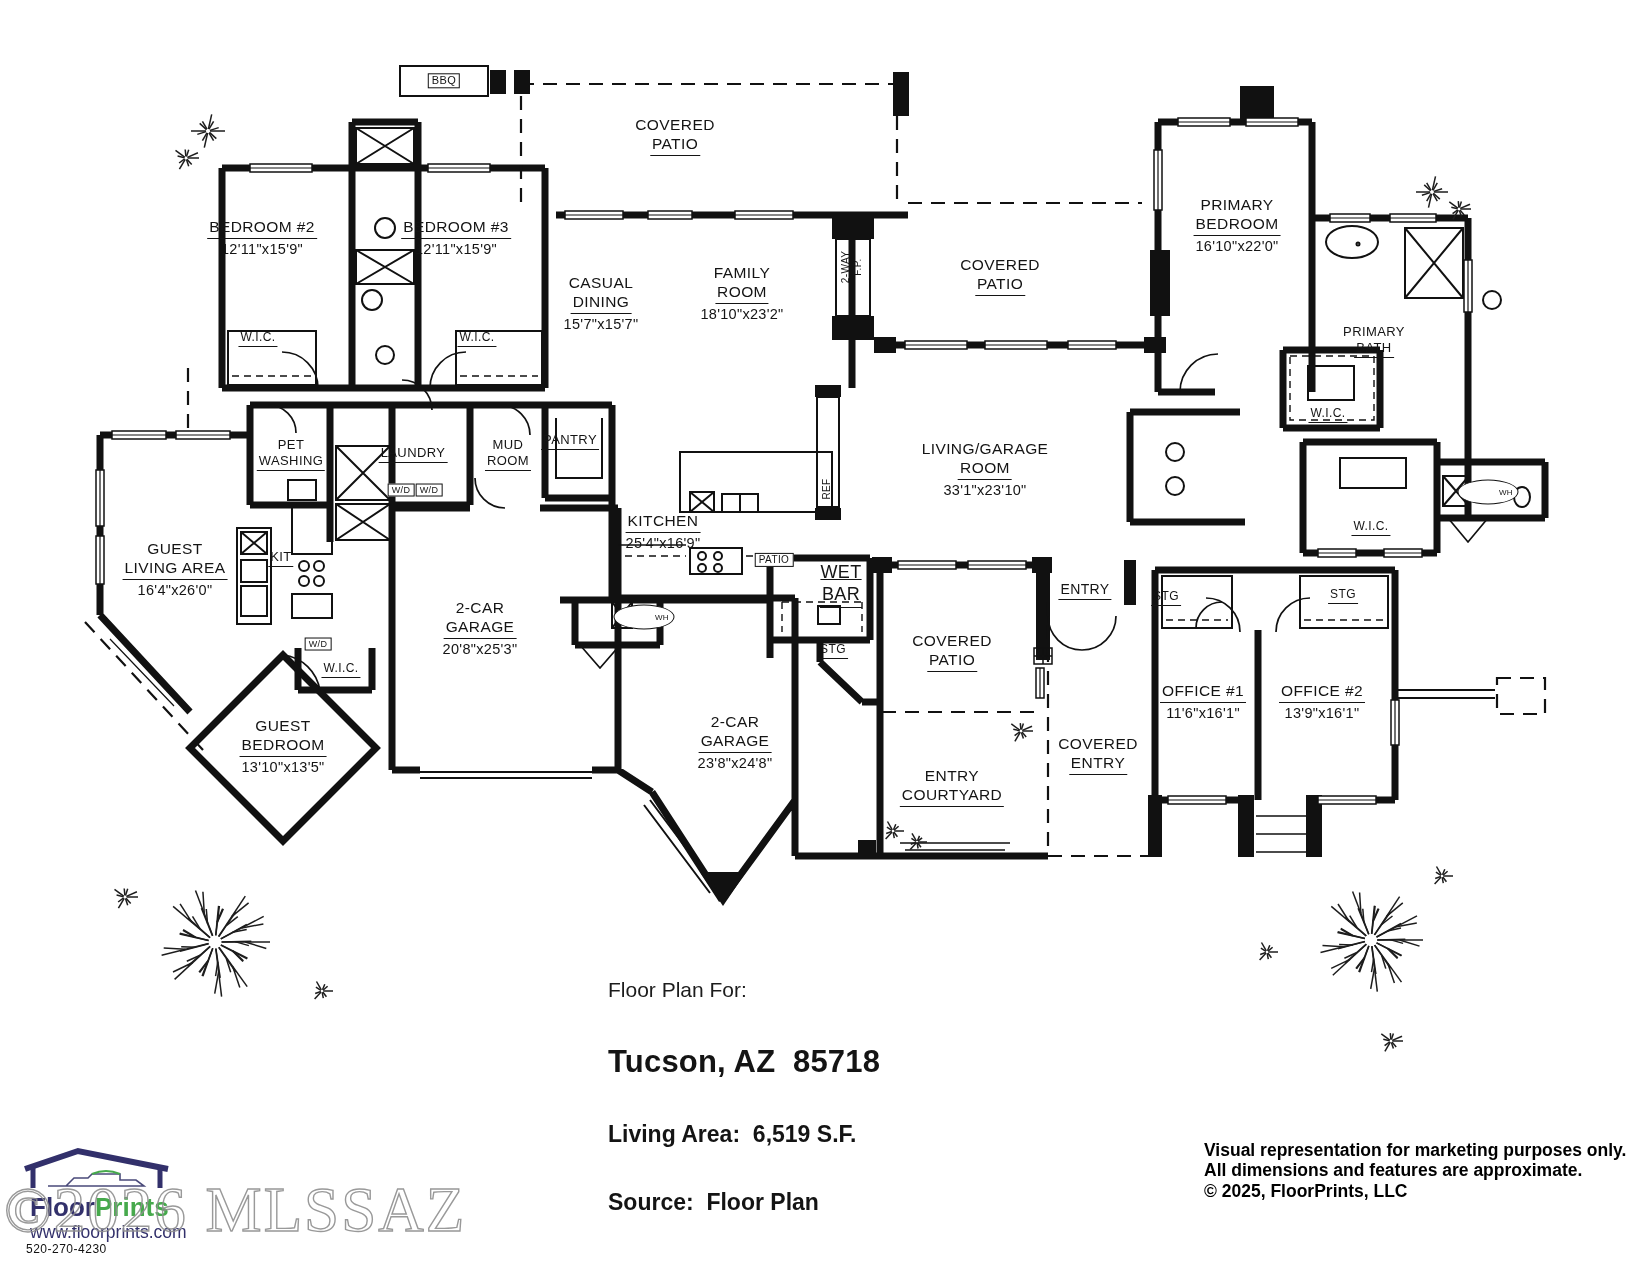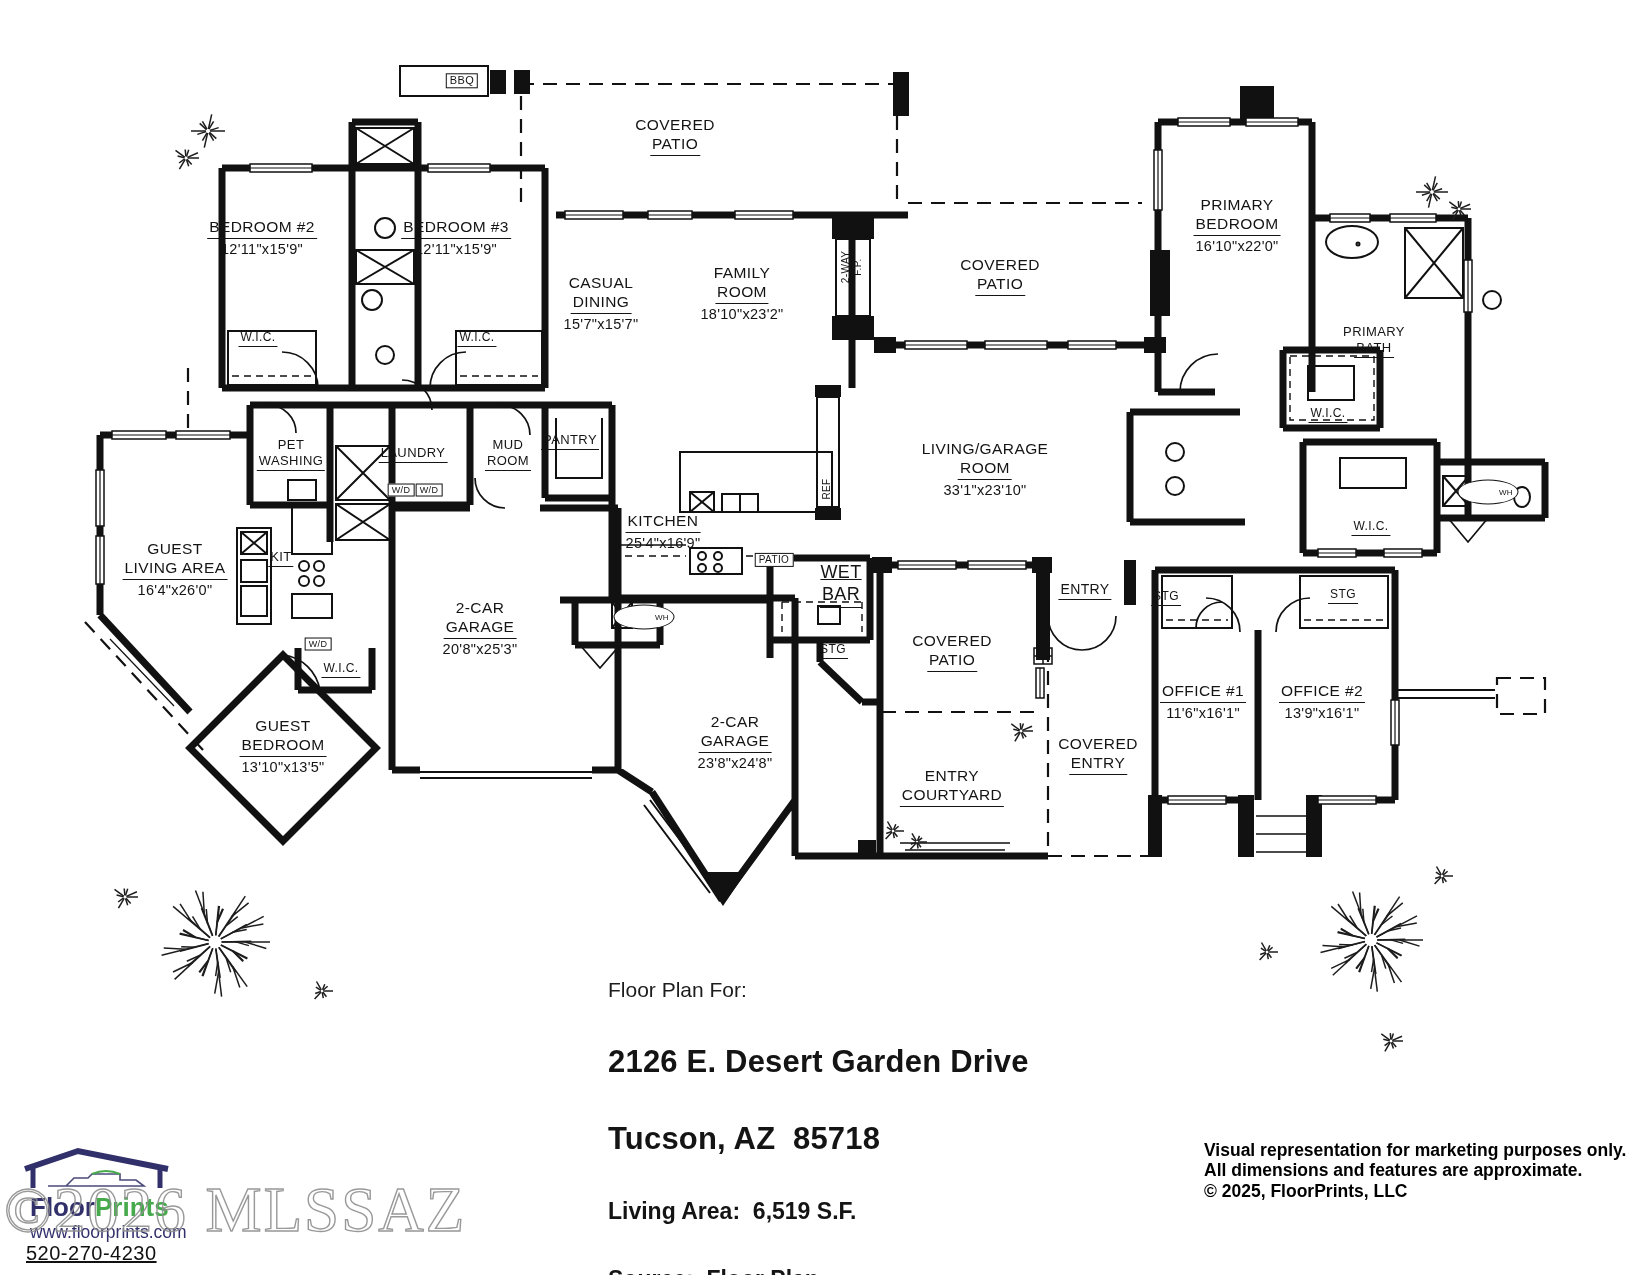--- a/index.html
+++ b/index.html
@@ -25,21 +25,21 @@
       display:flex;align-items:center;justify-content:center;background:#fff;transform:translate(-50%,-50%);padding-left:36px;}
   .plan-label.rot{transform:translate(-50%,-50%) rotate(-90deg);}
   
   #address-block{position:absolute;left:608px;top:942px;white-space:pre-wrap;}
   #address-block .h{font-size:21px;color:#1c1c1c;margin-bottom:6px;}
   #address-block .a1,#address-block .a2{font-size:31px;font-weight:bold;letter-spacing:.2px;margin-bottom:5px;}
   #address-block .m{font-size:23px;font-weight:bold;margin-bottom:5px;}
   
   #disclaimer{position:absolute;left:1204px;top:1140px;font-size:17.5px;line-height:1.16;color:#000000;font-weight:bold;}
   
-  #phone{position:absolute;left:26px;top:1242px;font-size:20px;letter-spacing:.5px;color:#111;text-decoration:underline;}
+  #phone{position:absolute;left:26px;top:1242px;font-size:12px;letter-spacing:.5px;color:#111;}
 </style>
 </head>
 <body>
 
 <div id="page">
 
   <svg id="plan-svg" width="1650" height="1275" viewBox="0 0 1650 1275">
 
     <g>
       <path class="wall" d="
@@ -520,21 +520,21 @@
       <text x="30" y="1238" font-size="17.5" fill="#32306b" font-family="Liberation Sans, sans-serif">www.floorprints.com</text>
     </g>
     <text x="4" y="1231" font-family="Liberation Serif, serif" font-size="63" letter-spacing="2" fill="none" stroke="#8f8f8f" stroke-width="1.4" opacity="0.9">©2026 MLSSAZ</text>
   </svg>
 
   <div id="labels">
       <div class="plan-label" style="left: 262px; top: 218px;"><div class="ul">BEDROOM #2</div><div class="dims">12'11"x15'9"</div></div>
       <div class="plan-label" style="left: 456px; top: 218px;"><div class="ul">BEDROOM #3</div><div class="dims">12'11"x15'9"</div></div>
       <div class="plan-label" style="left: 258px; top: 330px; font-size: 12px;"><div class="ul">W.I.C.</div></div>
       <div class="plan-label" style="left: 477px; top: 330px; font-size: 12px;"><div class="ul">W.I.C.</div></div>
-      <div class="plan-label boxed" style="left: 444px; top: 81px; font-size: 11px; margin-left: 18px;">
+      <div class="plan-label boxed" style="left: 444px; top: 81px; font-size: 11px;">
         <div class="">BBQ</div>
       </div>
       <div class="plan-label" style="left: 675px; top: 116px;"><div class="">COVERED</div><div class="ul">PATIO</div></div>
       <div class="plan-label" style="left: 601px; top: 274px;"><div class="">CASUAL</div><div class="ul">DINING</div><div class="dims">15'7"x15'7"</div></div>
       <div class="plan-label" style="left: 742px; top: 264px;"><div class="">FAMILY</div><div class="ul">ROOM</div><div class="dims">18'10"x23'2"</div></div>
       <div class="plan-label rot" style="left: 852px; top: 267px; font-size: 10px;">
         <div class="">2-WAY</div>
         <div class="">F.P.</div>
       </div>
       <div class="plan-label" style="left: 1000px; top: 256px;"><div class="">COVERED</div><div class="ul">PATIO</div></div>
@@ -582,21 +582,20 @@
       <div class="plan-label circled" style="left: 644px; top: 617px; font-size: 8px;">
         <div class="">WH</div>
       </div>
       <div class="plan-label circled" style="left: 1488px; top: 492px; font-size: 8px;">
         <div class="">WH</div>
       </div>
     </div>
 
   <div id="address-block">
     <div class="h">Floor Plan For:</div>
-    <div class="a1">2126 E. Desert Garden Drive</div>
     <div class="a2">Tucson, AZ  85718</div>
     <div class="m">Living Area:  6,519 S.F.</div>
     <div class="m">Source:  Floor Plan</div>
     
   </div>
 
   <div id="phone">520-270-4230</div>
 
   <div id="disclaimer">
     <div>Visual representation for marketing purposes only.</div>

